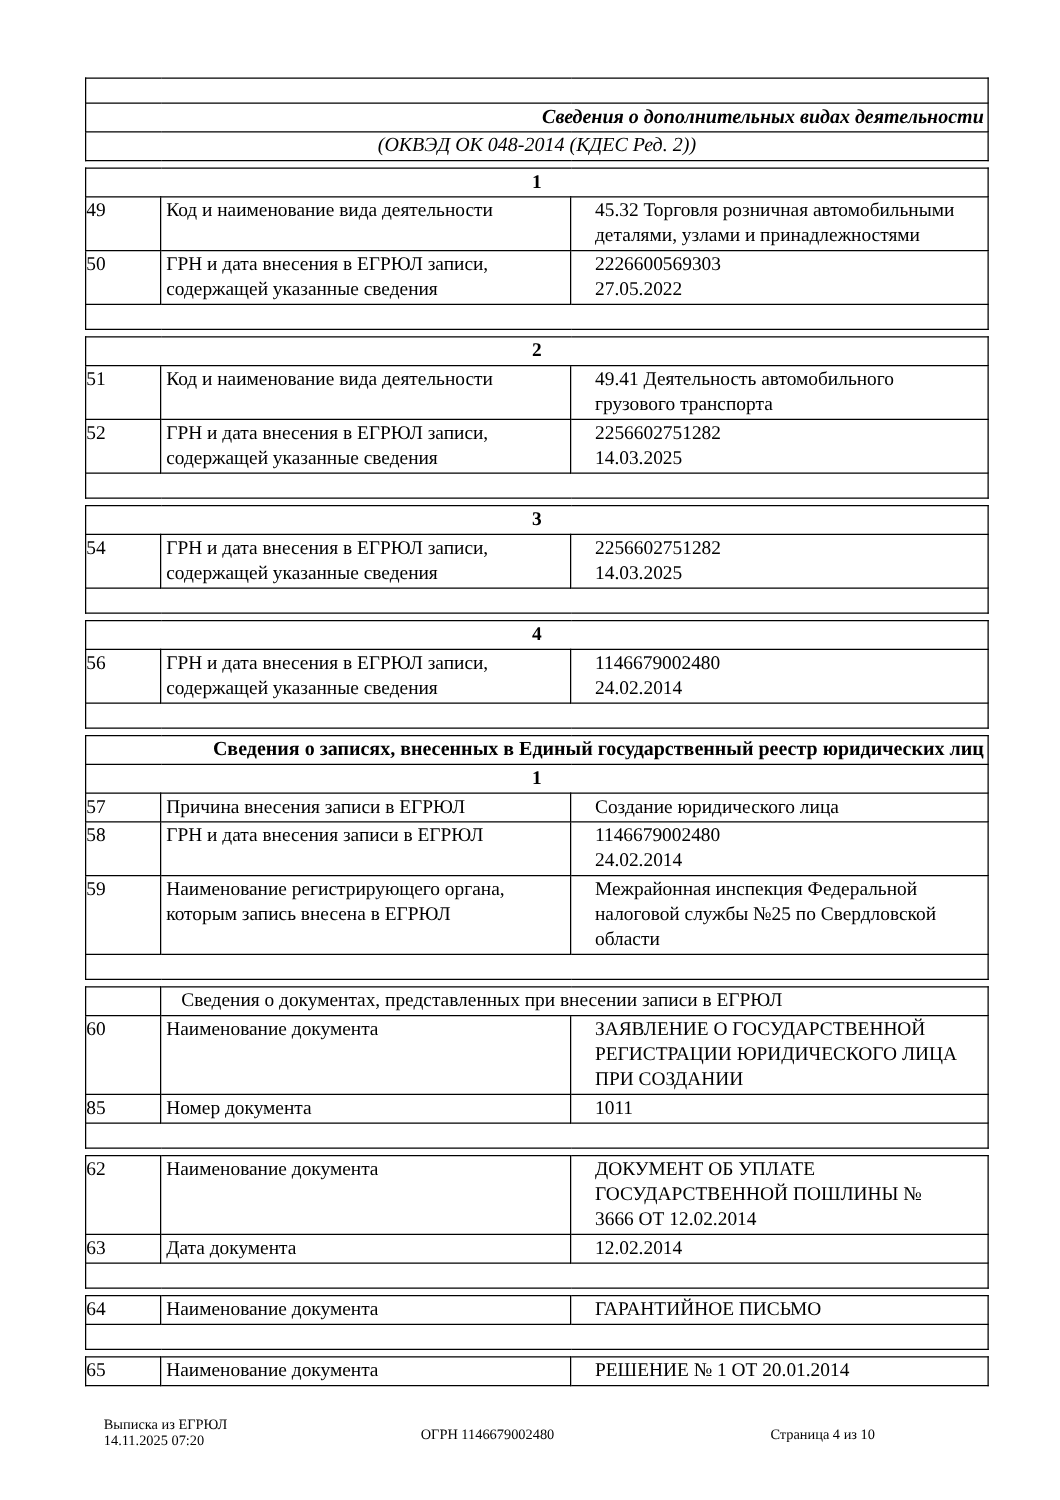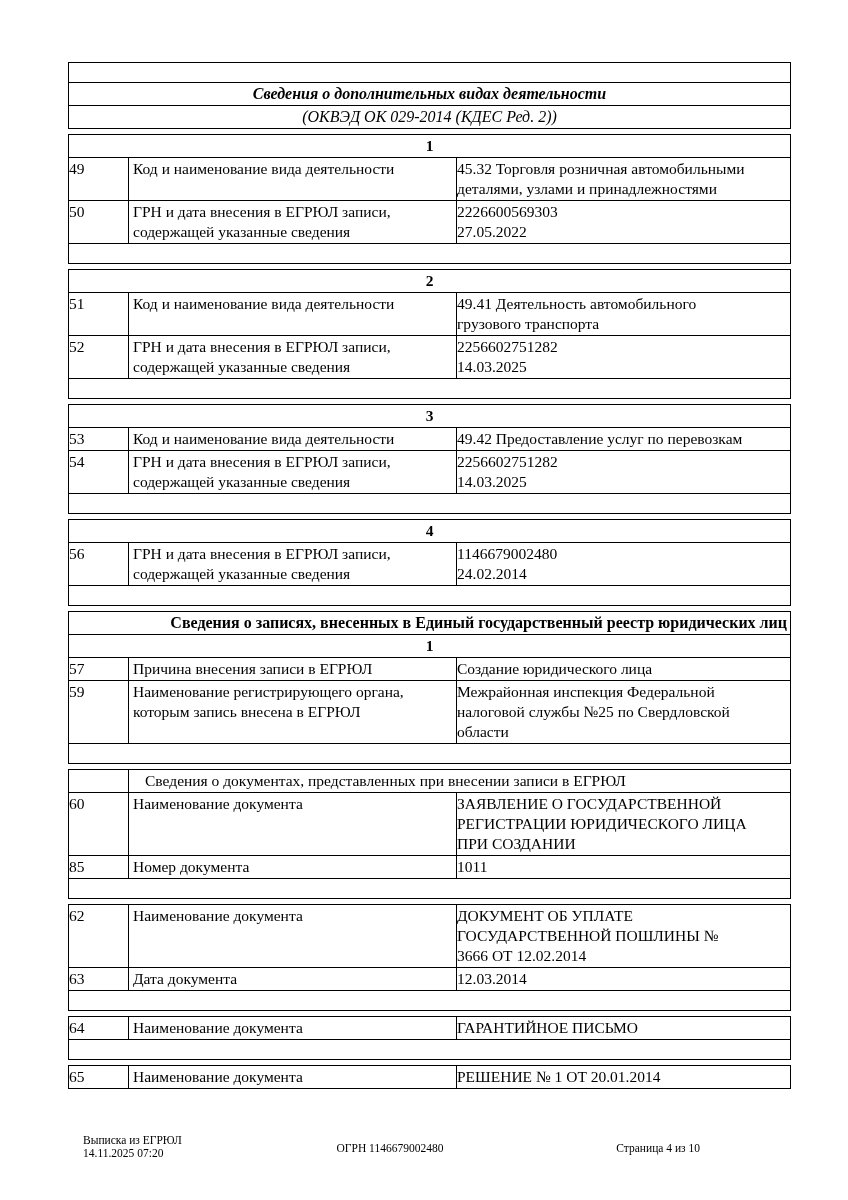--- a/index.html
+++ b/index.html
@@ -23,24 +23,24 @@
     border: 1px solid #000000;
     padding: 1px 3px;
     vertical-align: top;
     font-size: 15.5px;
     line-height: 20px;
     white-space: pre-line;
     overflow: hidden;
   }
   td.num   { text-align: left; padding-left: 0; padding-right: 0; }
   td.label { padding-left: 4px; }
-  td.value { padding-left: 0; }
+  td.value { padding-left: 19px; }
   tr.spacer td { height: 20px; padding: 0; }
   td.idx { text-align: center; font-weight: bold; }
-  td.title-bi { text-align: center; font-weight: bold; font-style: italic; font-size: 16px; }
+  td.title-bi { text-align: right; font-weight: bold; font-style: italic; font-size: 16px; }
   td.title-i  { text-align: center; font-style: italic; font-size: 16px; }
   td.rec-title { text-align: right; font-weight: bold; font-size: 16px; margin-top: 43px; }
   td.docs-hdr { padding-left: 16px; }
   .footer {
     position: absolute; left: 0; top: 1133px; width: 748px; height: 32px;
     font-size: 11.5px; line-height: 13px;
   }
   .footer .f-left   { position: absolute; left: 83px;  top: 1px; }
   .footer .f-center { position: absolute; left: 0; width: 100%; text-align: center; top: 9px; margin-left: 16px; }
   .footer .f-right  { position: absolute; right: 48px; top: 9px; }
@@ -57,21 +57,21 @@
         <col style="width:334px">
       </colgroup>
     <tbody>
         <tr class="spacer">
           <td colspan="3"></td>
         </tr>
     <tr>
       <td colspan="3" class="title-bi">Сведения о дополнительных видах деятельности</td>
     </tr>
     <tr>
-      <td colspan="3" class="title-i">(ОКВЭД ОК 029-2014 (КДЕС Ред. 2))</td>
+      <td colspan="3" class="title-i">(ОКВЭД ОК 048-2014 (КДЕС Ред. 2))</td>
     </tr>
   </tbody>
     </table>
 
   <table class="blk">
     <colgroup>
         <col style="width:60px">
         <col style="width:328px">
         <col style="width:334px">
       </colgroup>
@@ -131,25 +131,20 @@
     <colgroup>
         <col style="width:60px">
         <col style="width:328px">
         <col style="width:334px">
       </colgroup>
     <tbody>
         <tr>
           <td colspan="3" class="idx">3</td>
         </tr>
     <tr>
-      <td class="num">53</td>
-      <td class="label">Код и наименование вида деятельности</td>
-      <td class="value">49.42 Предоставление услуг по перевозкам</td>
-    </tr>
-    <tr>
       <td class="num">54</td>
       <td class="label">ГРН и дата внесения в ЕГРЮЛ записи,
 содержащей указанные сведения</td>
       <td class="value">2256602751282
 14.03.2025</td>
     </tr>
     <tr class="spacer">
           <td colspan="3"></td>
         </tr>
   </tbody>
@@ -188,20 +183,26 @@
         <tr>
       <td colspan="3" class="rec-title">Сведения о записях, внесенных в Единый государственный реестр юридических лиц</td>
     </tr>
     <tr>
           <td colspan="3" class="idx">1</td>
         </tr>
     <tr>
       <td class="num">57</td>
       <td class="label">Причина внесения записи в ЕГРЮЛ</td>
       <td class="value">Создание юридического лица</td>
+    </tr>
+    <tr>
+      <td class="num">58</td>
+      <td class="label">ГРН и дата внесения записи в ЕГРЮЛ</td>
+      <td class="value">1146679002480
+24.02.2014</td>
     </tr>
     <tr>
       <td class="num">59</td>
       <td class="label">Наименование регистрирующего органа,
 которым запись внесена в ЕГРЮЛ</td>
       <td class="value">Межрайонная инспекция Федеральной
 налоговой службы №25 по Свердловской
 области</td>
     </tr>
     <tr class="spacer">
@@ -249,21 +250,21 @@
         <tr>
       <td class="num">62</td>
       <td class="label">Наименование документа</td>
       <td class="value">ДОКУМЕНТ ОБ УПЛАТЕ
 ГОСУДАРСТВЕННОЙ ПОШЛИНЫ №
 3666 ОТ 12.02.2014</td>
     </tr>
     <tr>
       <td class="num">63</td>
       <td class="label">Дата документа</td>
-      <td class="value">12.03.2014</td>
+      <td class="value">12.02.2014</td>
     </tr>
     <tr class="spacer">
           <td colspan="3"></td>
         </tr>
   </tbody>
     </table>
 
   <table class="blk">
     <colgroup>
         <col style="width:60px">

